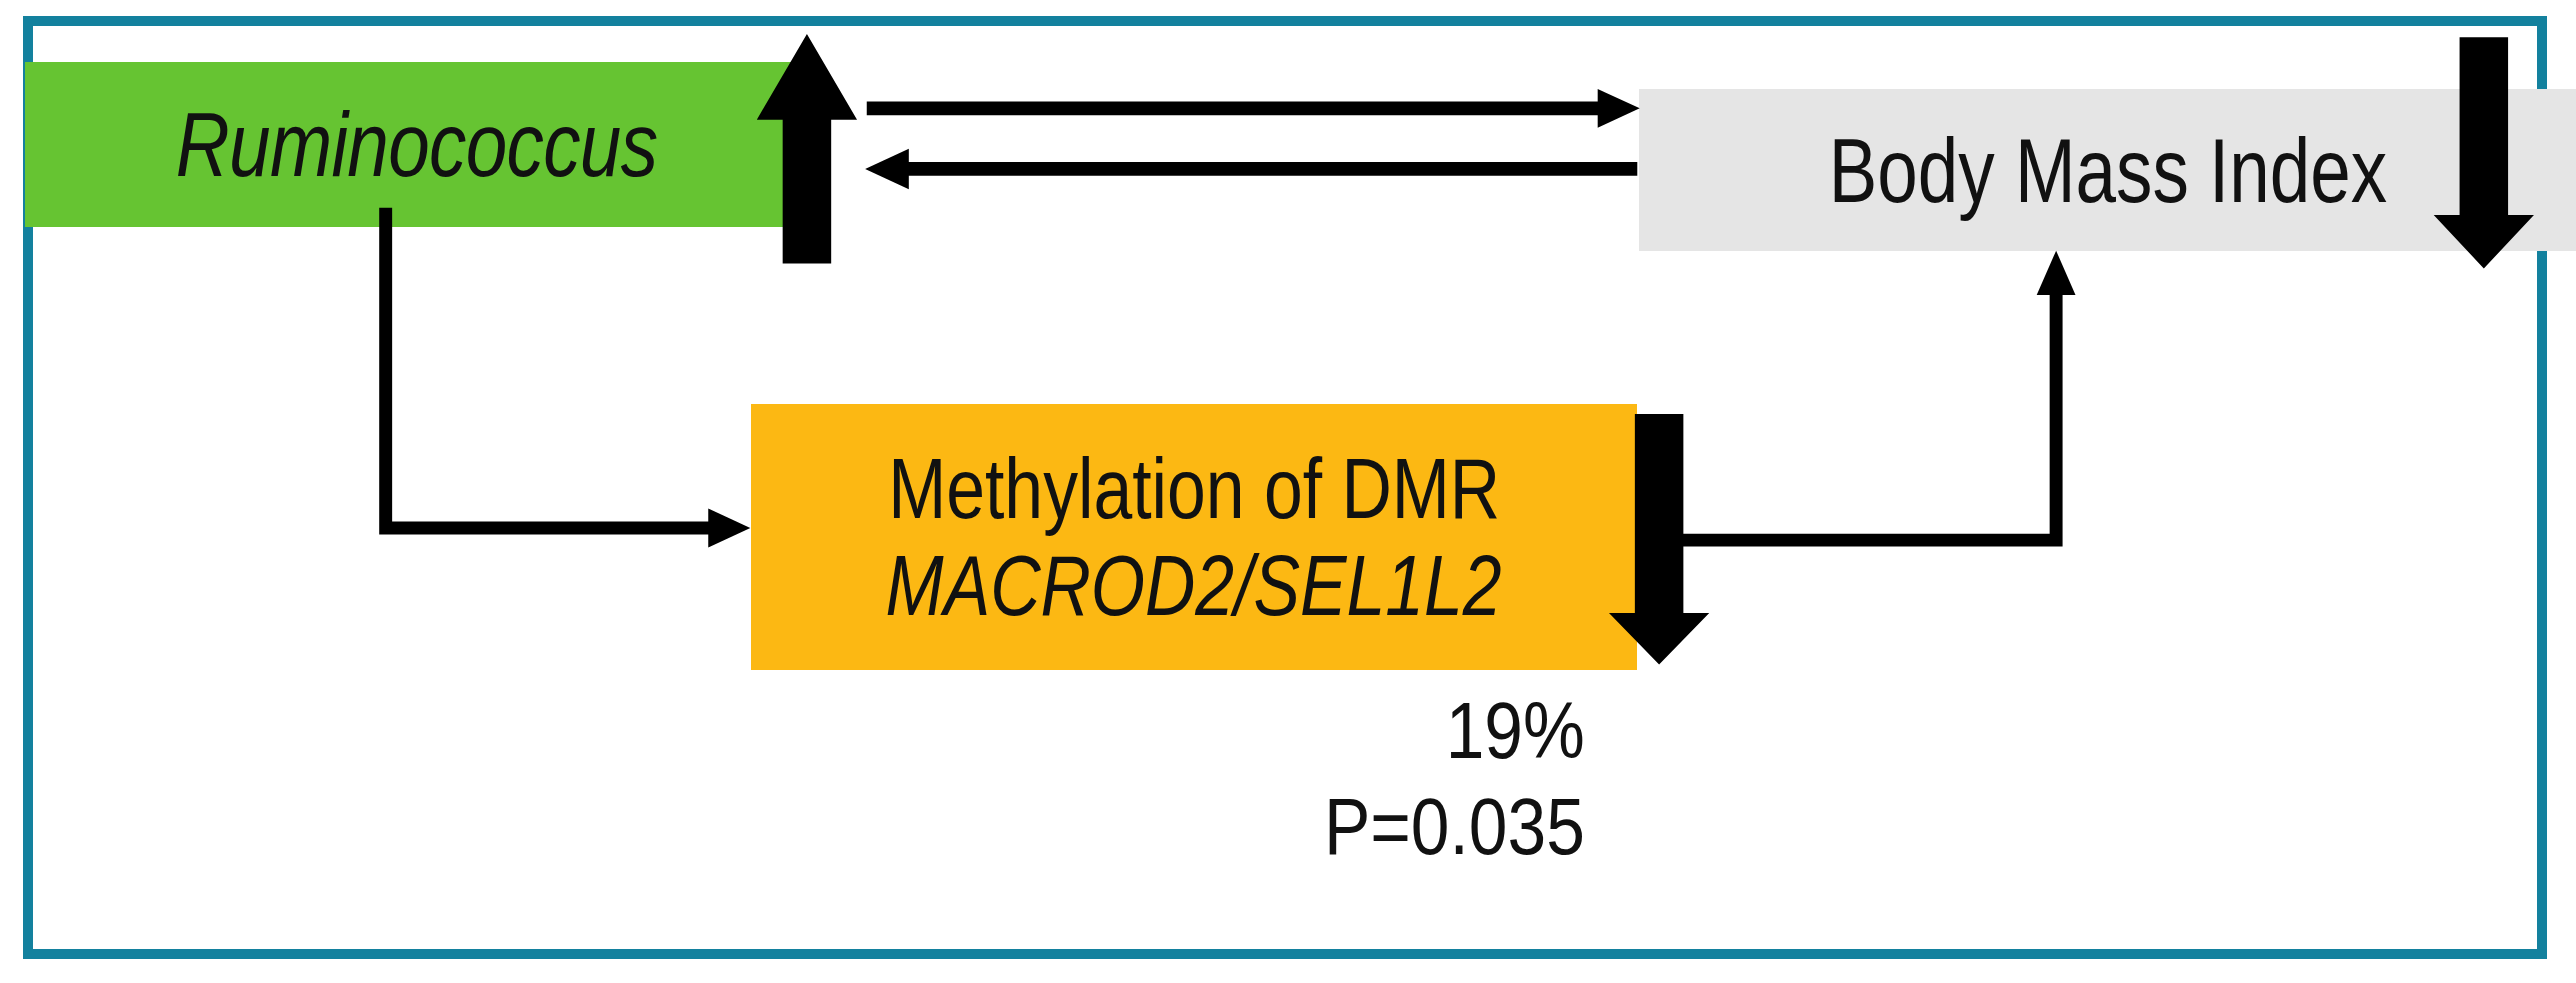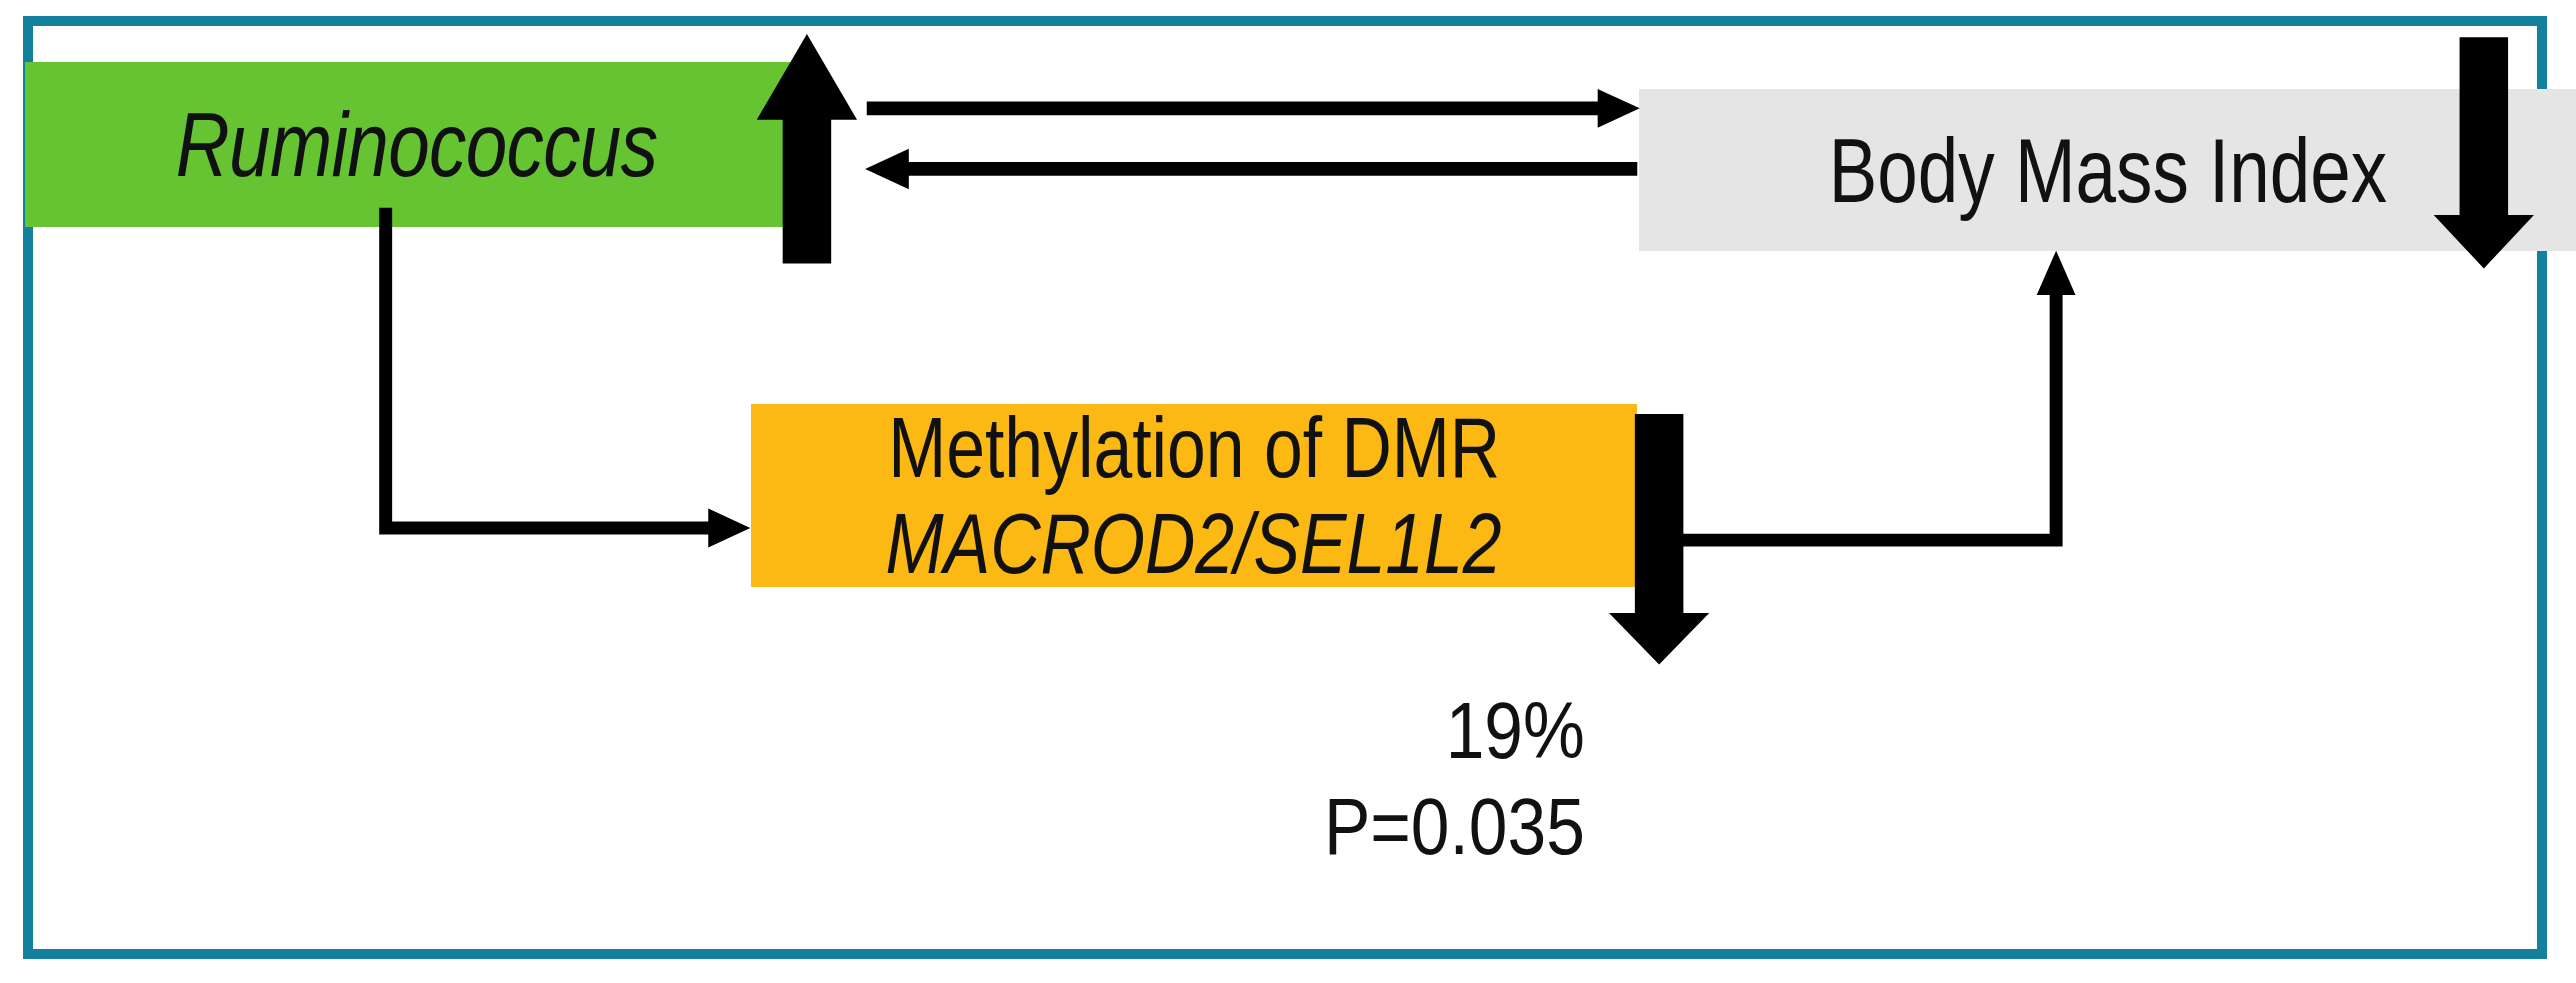--- a/index.html
+++ b/index.html
@@ -63,21 +63,21 @@
   }
   #box-bmi .node-label {
     font-size: 91px;
     color: #111111;
     transform: scaleX(0.80);
   }
   #box-methylation {
     left: 751px;
     top: 404px;
     width: 886px;
-    height: 183px;
+    height: 266px;
     background: #fcb813;
   }
   #box-methylation .node-label {
     font-size: 85px;
     color: #111111;
     transform: scaleX(0.82);
     white-space: nowrap;
   }
   #box-methylation .node-label.line2 {
     font-style: italic;

